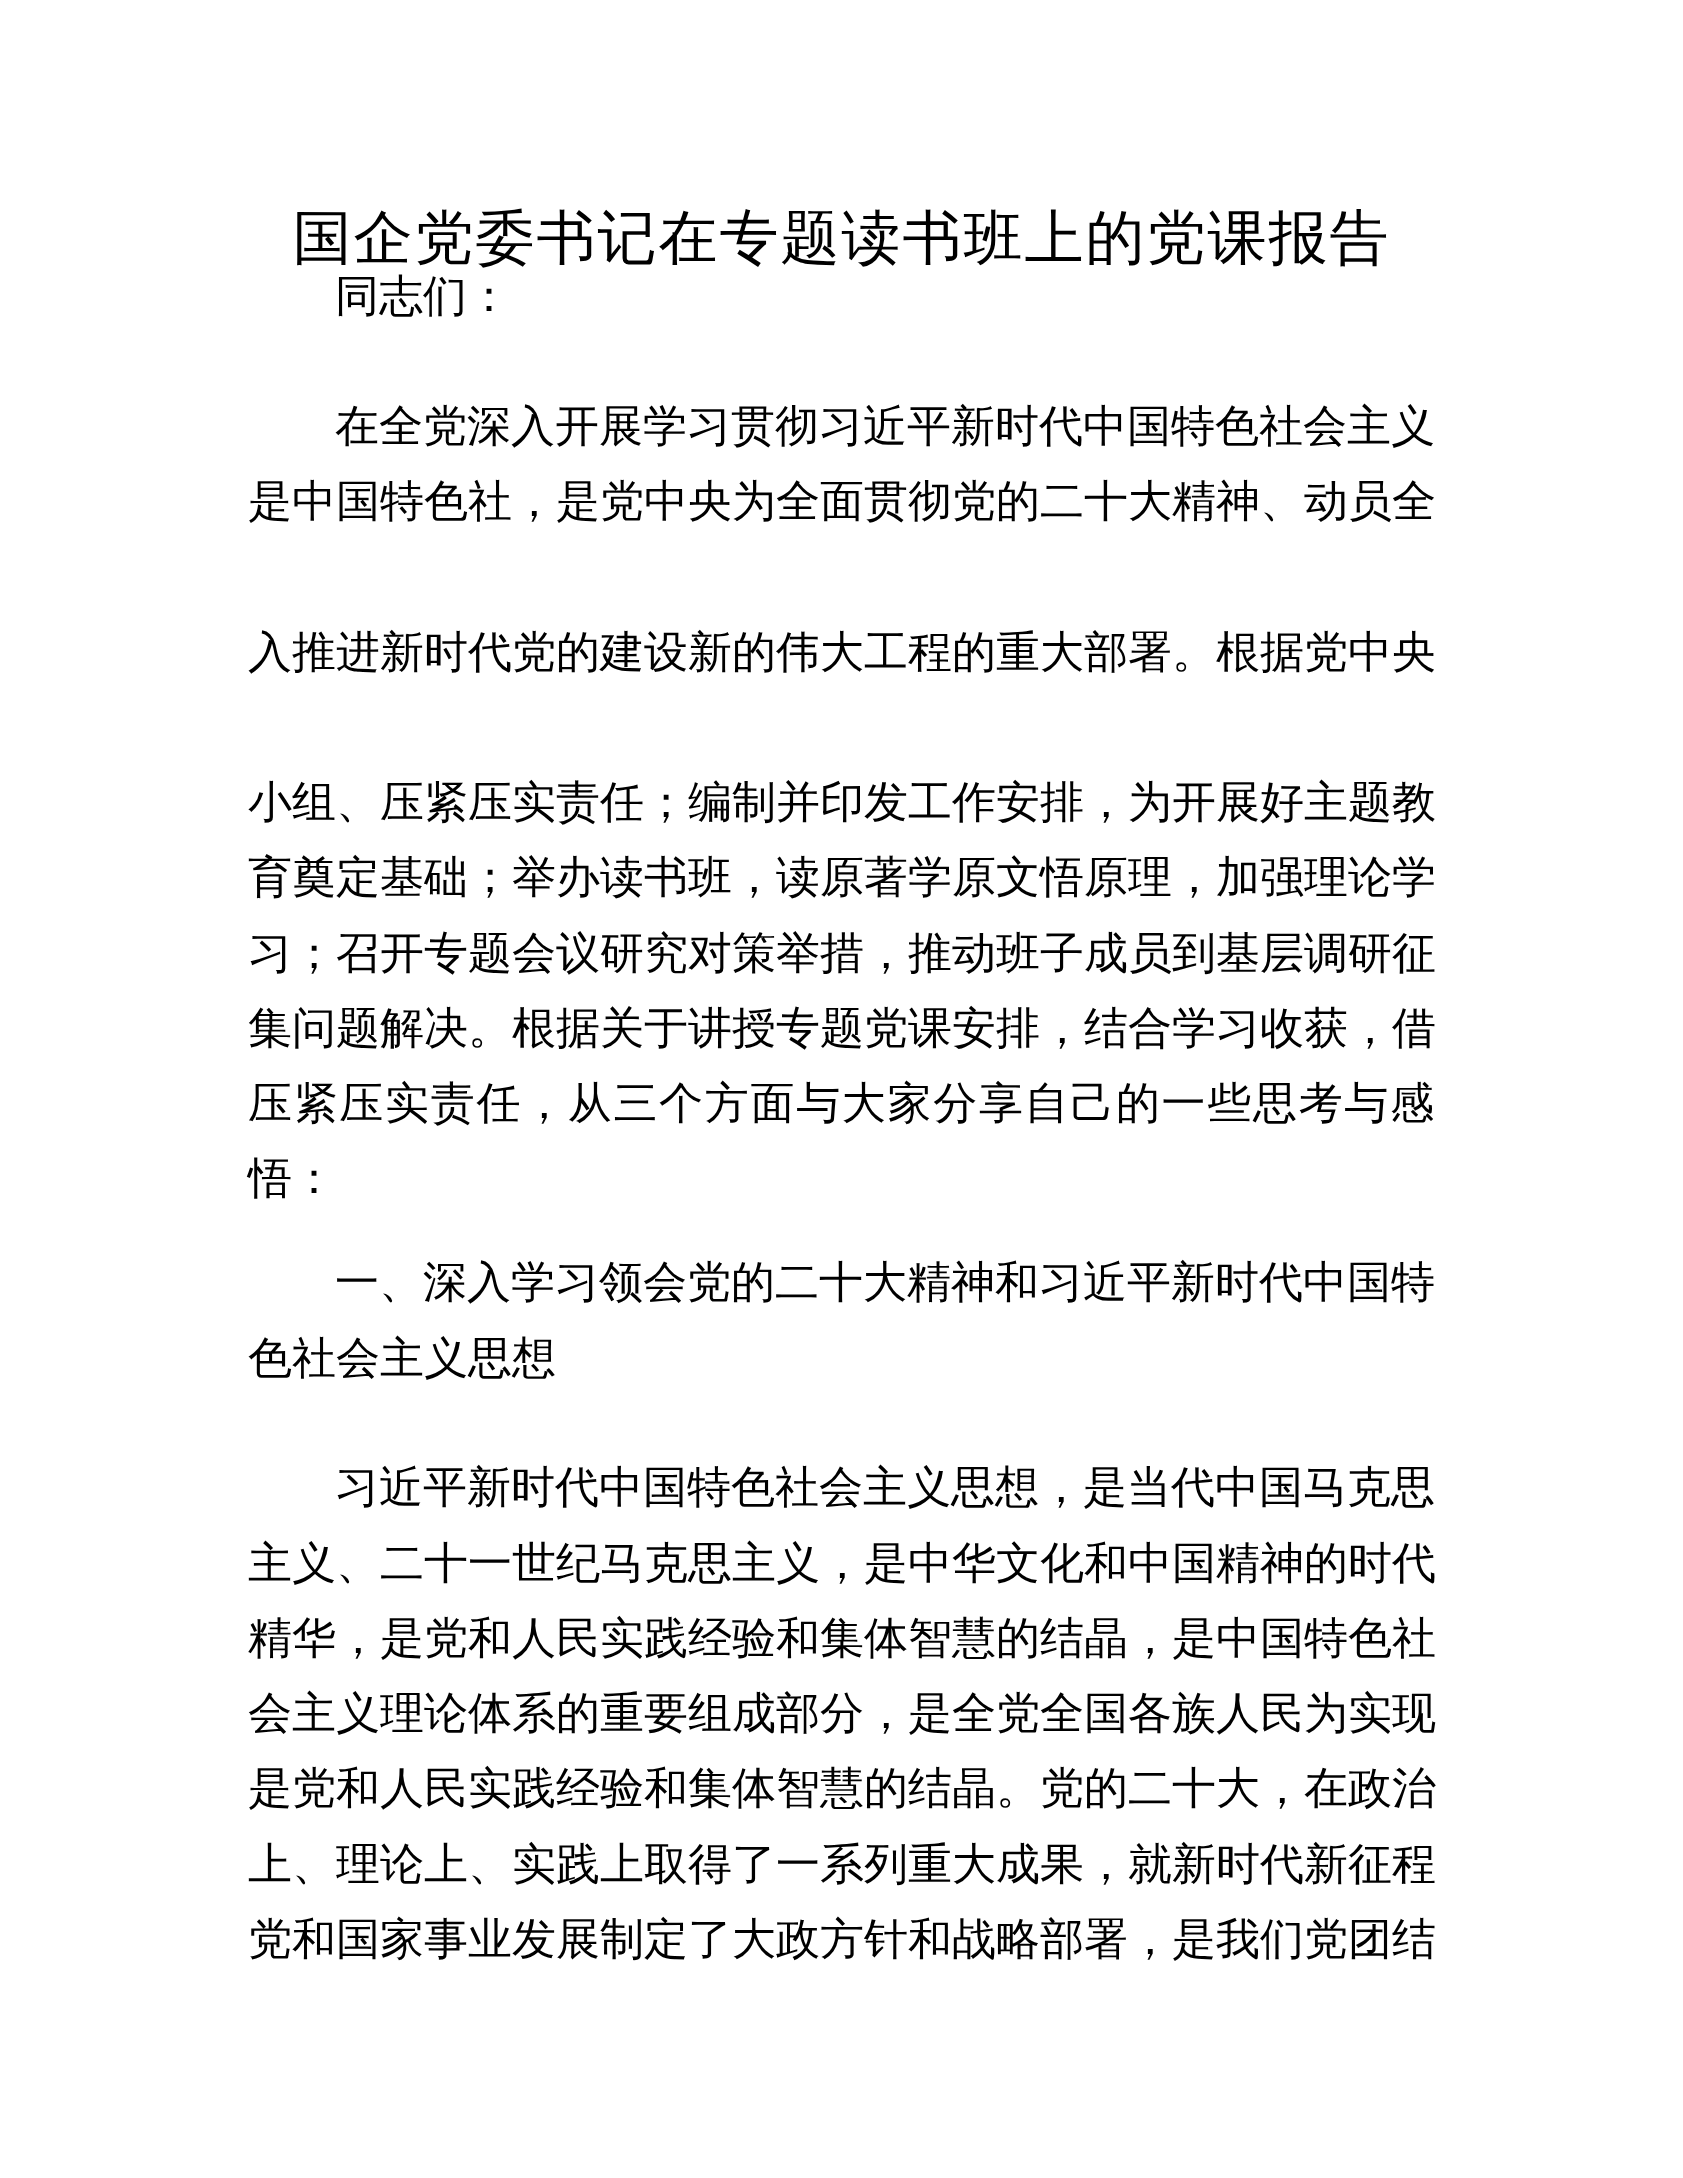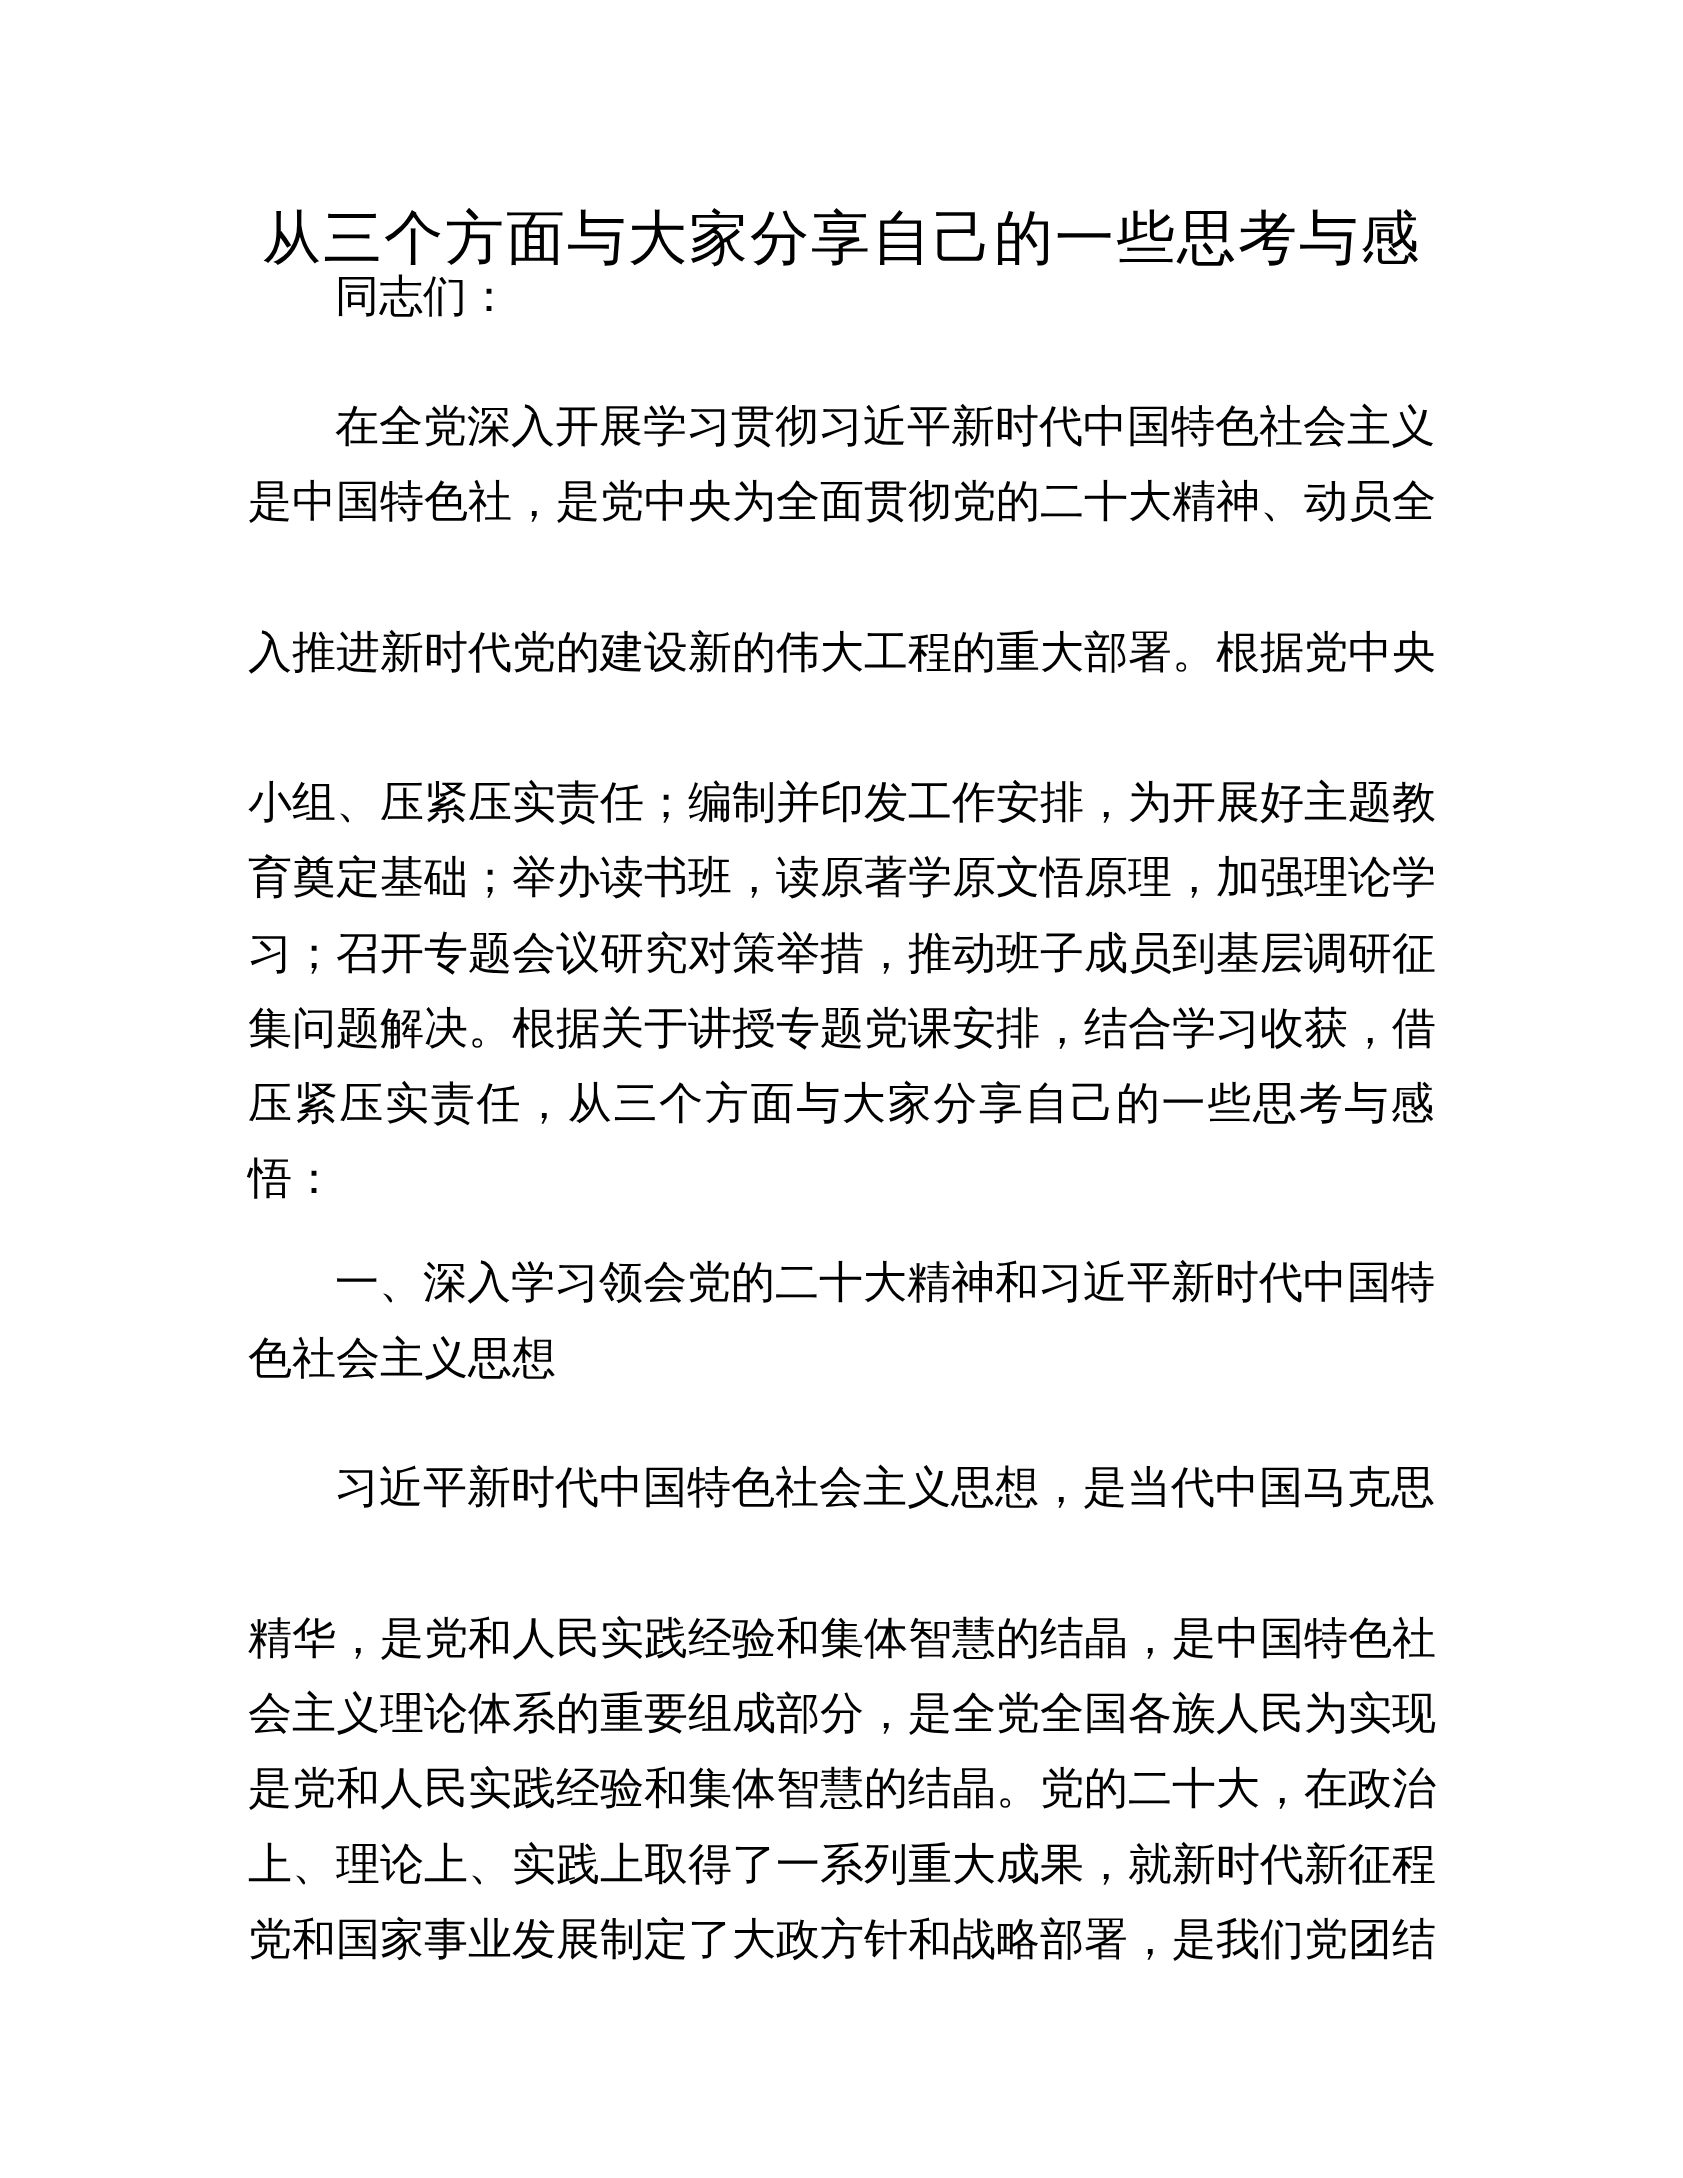--- a/index.html
+++ b/index.html
@@ -12,38 +12,39 @@
           font-size: 44px; line-height: 59px; white-space: nowrap;
           text-align: justify; text-align-last: justify; font-family: Liberation Serif, serif; }
   .line.short { text-align-last: left; }
   .line.indent { left: 335px; width: 1099px; }
 </style>
 </head>
 <body>
 
 <div class="page">
 
-  <div class="title">从三个方面与大家分享自己的一些思考与感</div>
+  <div class="title">国企党委书记在专题读书班上的党课报告</div>
 
   <div class="line indent short" style="top:267px">同志们：</div>
 
   <div class="line indent" style="top:397px">在全党深入开展学习贯彻习近平新时代中国特色社会主义</div>
   <div class="line" style="top:472px">是中国特色社，是党中央为全面贯彻党的二十大精神、动员全</div>
   <div class="line" style="top:623px">入推进新时代党的建设新的伟大工程的重大部署。根据党中央</div>
   <div class="line" style="top:848px">育奠定基础；举办读书班，读原著学原文悟原理，加强理论学</div>
   <div class="line" style="top:773px">小组、压紧压实责任；编制并印发工作安排，为开展好主题教</div>
   <div class="line" style="top:924px">习；召开专题会议研究对策举措，推动班子成员到基层调研征</div>
   <div class="line" style="top:999px">集问题解决。根据关于讲授专题党课安排，结合学习收获，借</div>
   <div class="line" style="top:1074px">压紧压实责任，从三个方面与大家分享自己的一些思考与感</div>
   <div class="line short" style="top:1149px">悟：</div>
 
   <div class="line indent" style="top:1253px">一、深入学习领会党的二十大精神和习近平新时代中国特</div>
   <div class="line short" style="top:1329px">色社会主义思想</div>
 
   <div class="line indent" style="top:1458px">习近平新时代中国特色社会主义思想，是当代中国马克思</div>
+  <div class="line" style="top:1534px">主义、二十一世纪马克思主义，是中华文化和中国精神的时代</div>
   <div class="line" style="top:1609px">精华，是党和人民实践经验和集体智慧的结晶，是中国特色社</div>
   <div class="line" style="top:1684px">会主义理论体系的重要组成部分，是全党全国各族人民为实现</div>
   <div class="line" style="top:1759px">是党和人民实践经验和集体智慧的结晶。党的二十大，在政治</div>
   <div class="line" style="top:1835px">上、理论上、实践上取得了一系列重大成果，就新时代新征程</div>
   <div class="line" style="top:1910px">党和国家事业发展制定了大政方针和战略部署，是我们党团结</div>
 
 </div>
 
 
 </body></html>

